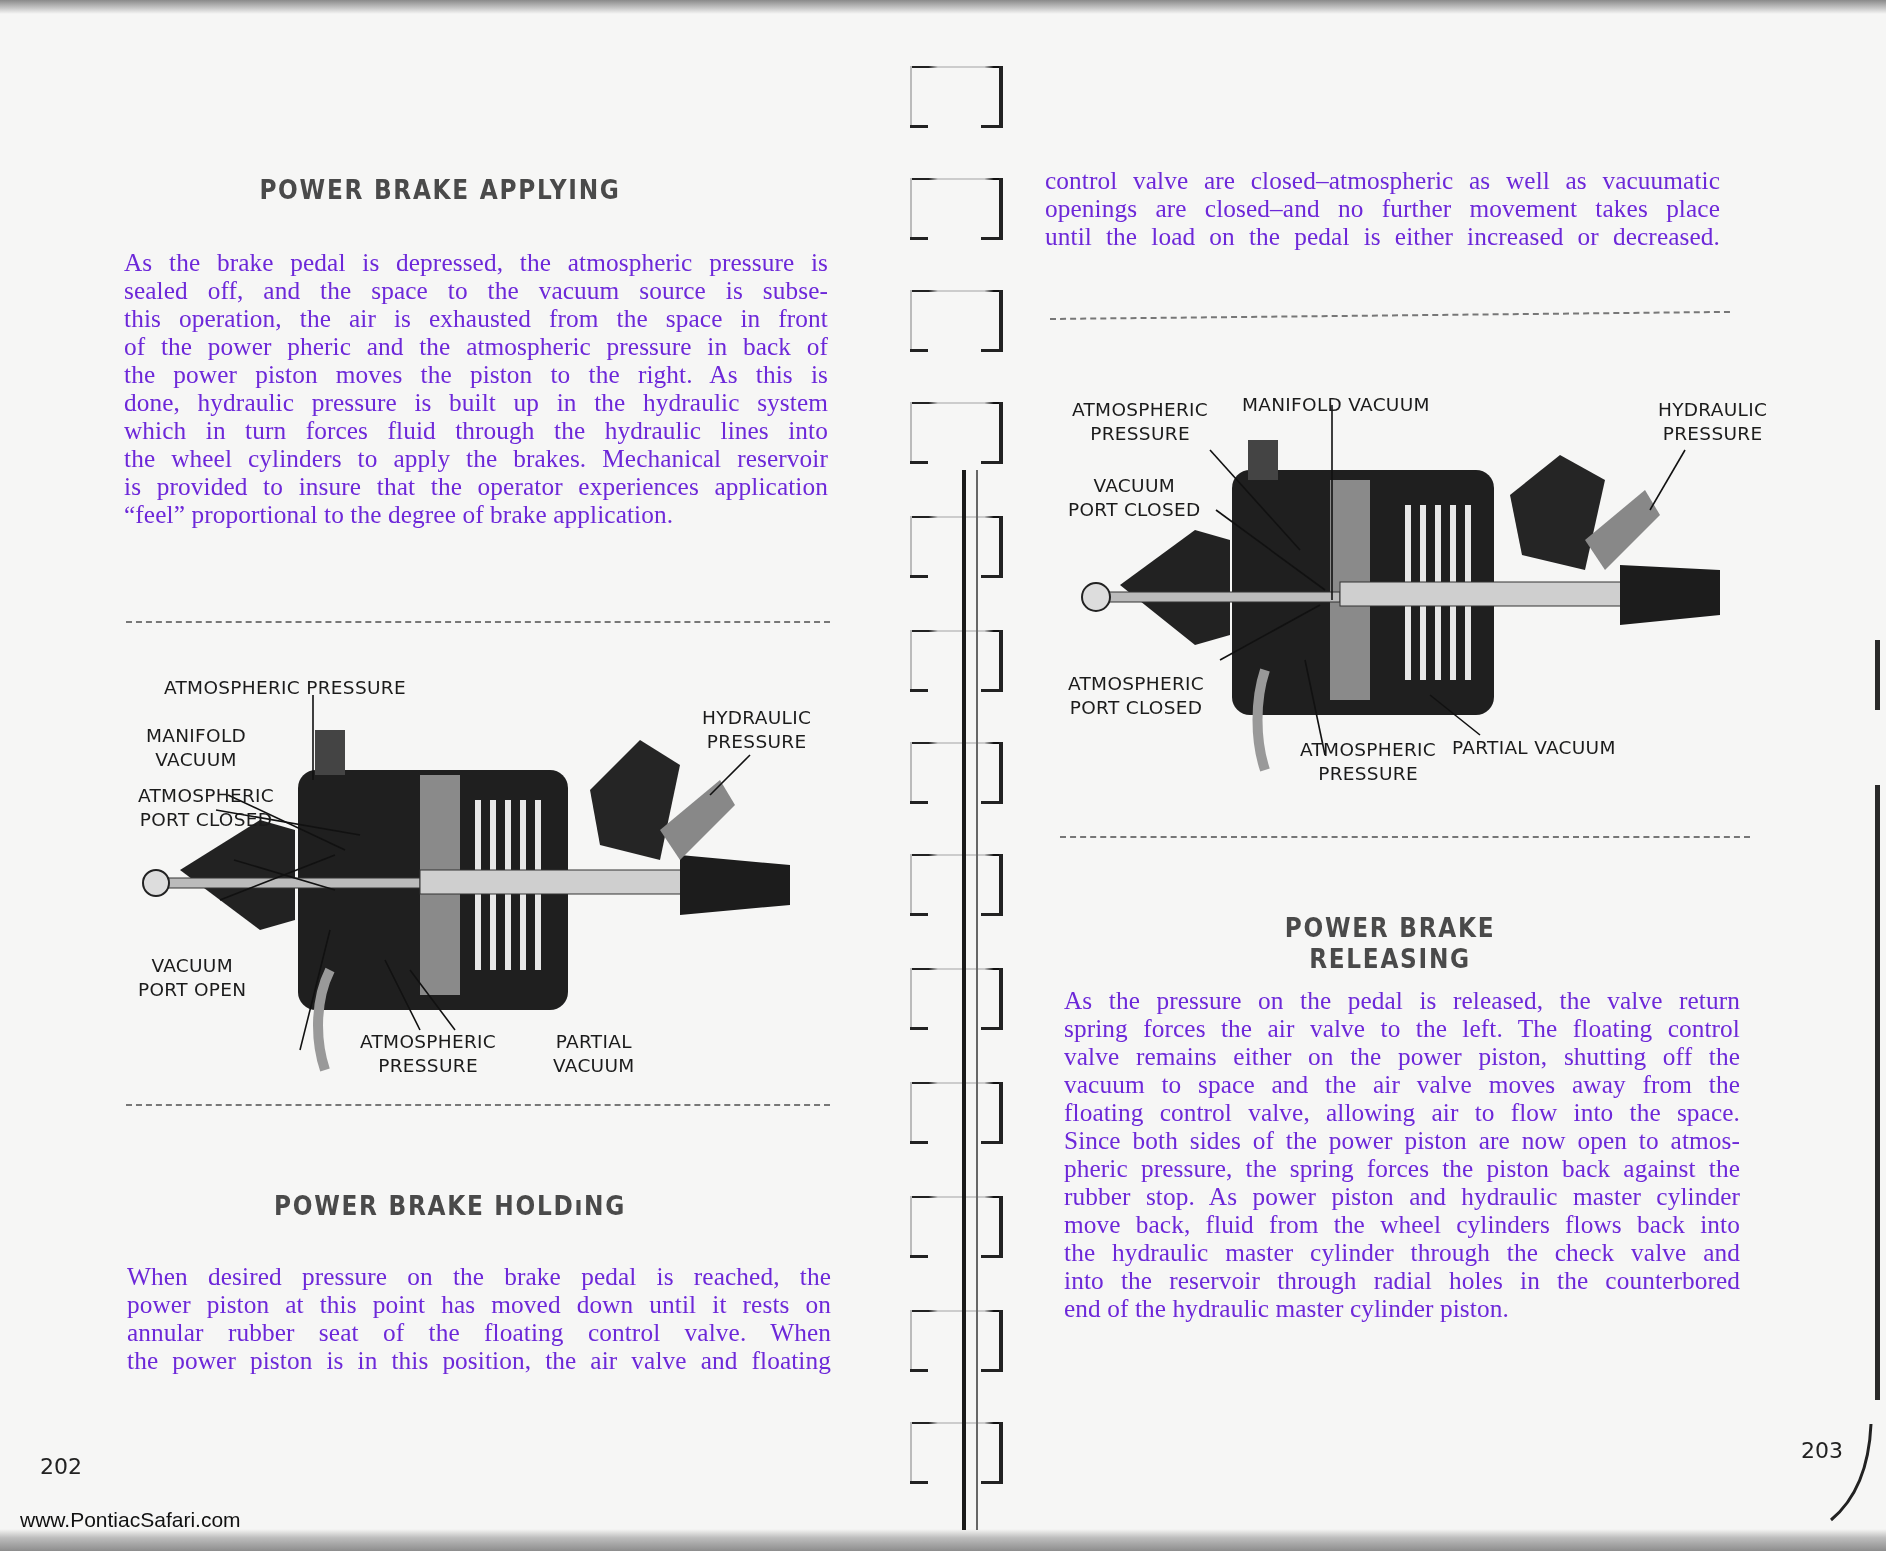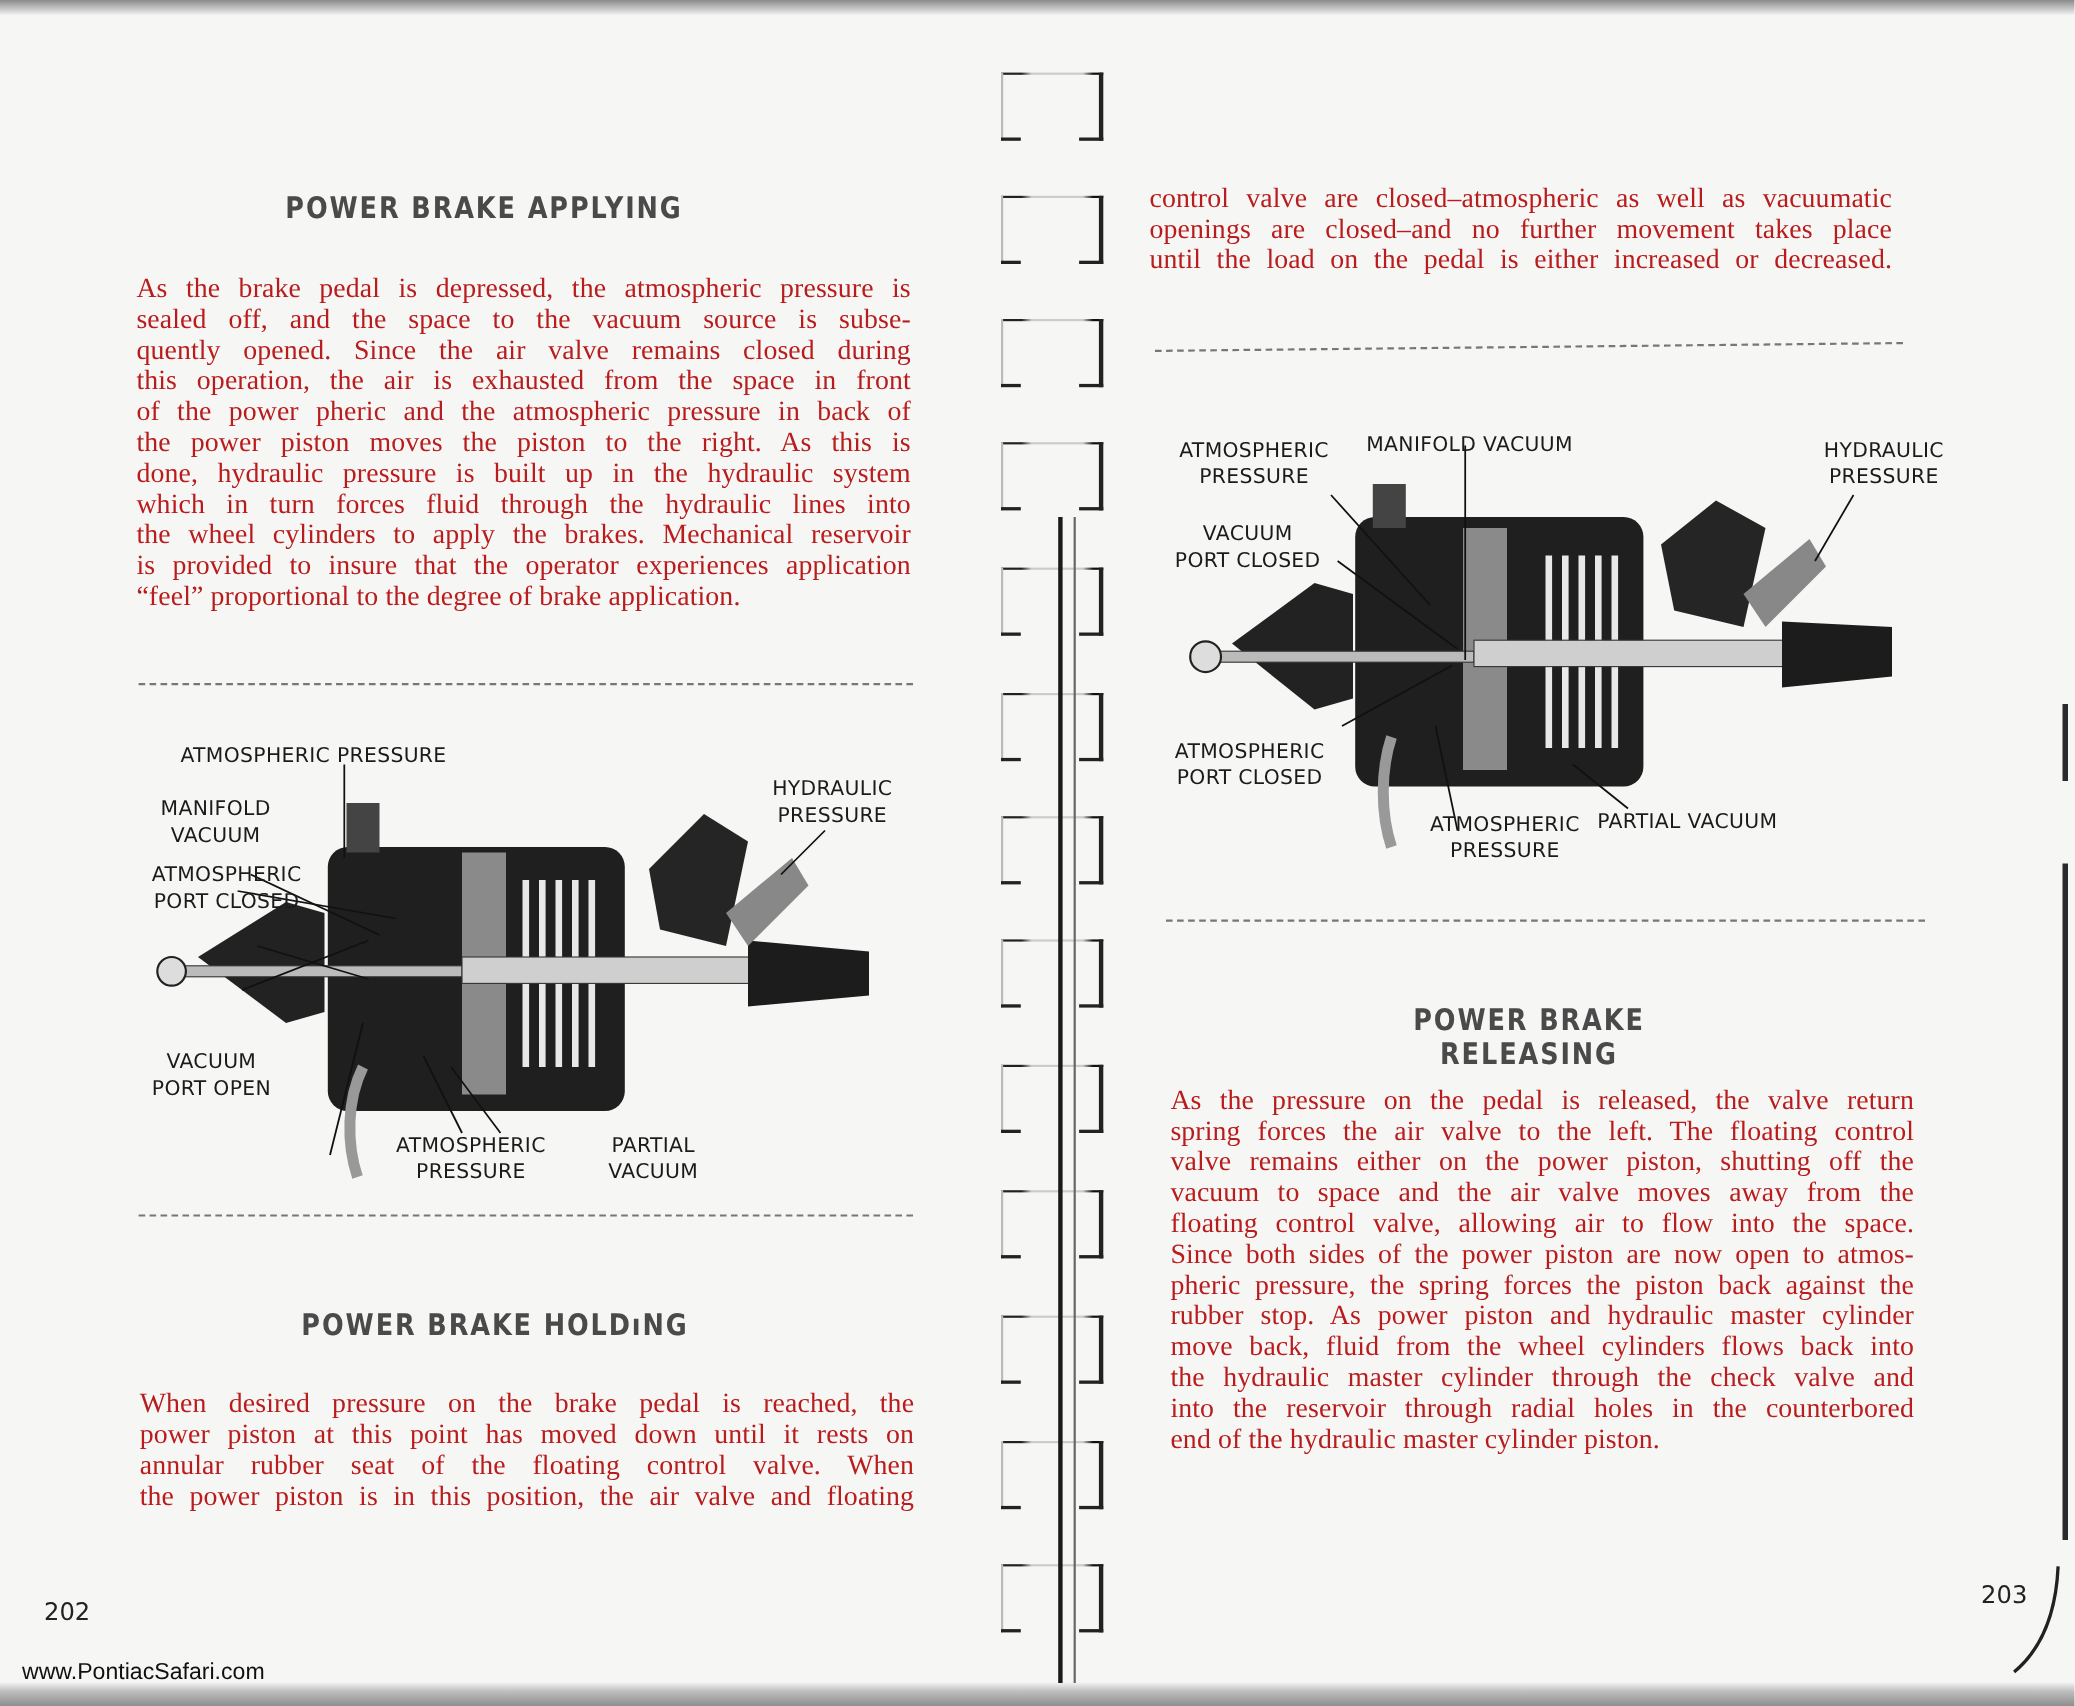--- a/index.html
+++ b/index.html
@@ -24,21 +24,21 @@
   .page.right { left:985px; width:901px; }
 
   .heading {
     position:absolute; text-align:center;
     font-family:"DejaVu Sans", sans-serif; font-weight:bold;
     font-size:27px; letter-spacing:2px; color:#4a4a4a;
     transform:scaleX(0.86);
   }
   .para {
     position:absolute; font-size:25.3px; line-height:28px;
-    text-align:justify; color:#b91c1c; letter-spacing:0.1px;
+    text-align:justify; color:#6d28d9; letter-spacing:0.1px;
   }
   .para .ln { display:block; text-align:justify; text-align-last:justify; white-space:nowrap; height:28px; }
   .para .ln.last { text-align-last:left; }
   .dash-rule {
     position:absolute; height:0; border-top:2px dashed #777;
   }
   .page-num {
     position:absolute; font-family:"DejaVu Sans", sans-serif; font-size:22px; color:#222;
   }
   .watermark {
@@ -75,21 +75,20 @@
 <div class="right-edge-mark" style="top:640px;height:70px;"></div>
 <div class="right-edge-mark" style="top:785px;height:615px;"></div>
 
 <div class="page left">
 
   <div class="heading" style="left:200px;top:174px;width:480px;">POWER BRAKE APPLYING</div>
 
   <div class="para" style="left:124px;top:248px;width:704px;">
     <span class="ln">As the brake pedal is depressed, the atmospheric pressure is</span>
     <span class="ln">sealed off, and the space to the vacuum source is subse-</span>
-    <span class="ln">quently opened. Since the air valve remains closed during</span>
     <span class="ln">this operation, the air is exhausted from the space in front</span>
     <span class="ln">of the power pheric and the atmospheric pressure in back of</span>
     <span class="ln">the power piston moves the piston to the right. As this is</span>
     <span class="ln">done, hydraulic pressure is built up in the hydraulic system</span>
     <span class="ln">which in turn forces fluid through the hydraulic lines into</span>
     <span class="ln">the wheel cylinders to apply the brakes. Mechanical reservoir</span>
     <span class="ln">is provided to insure that the operator experiences application</span>
     <span class="ln last">“feel” proportional to the degree of brake application.</span>
   </div>
 

